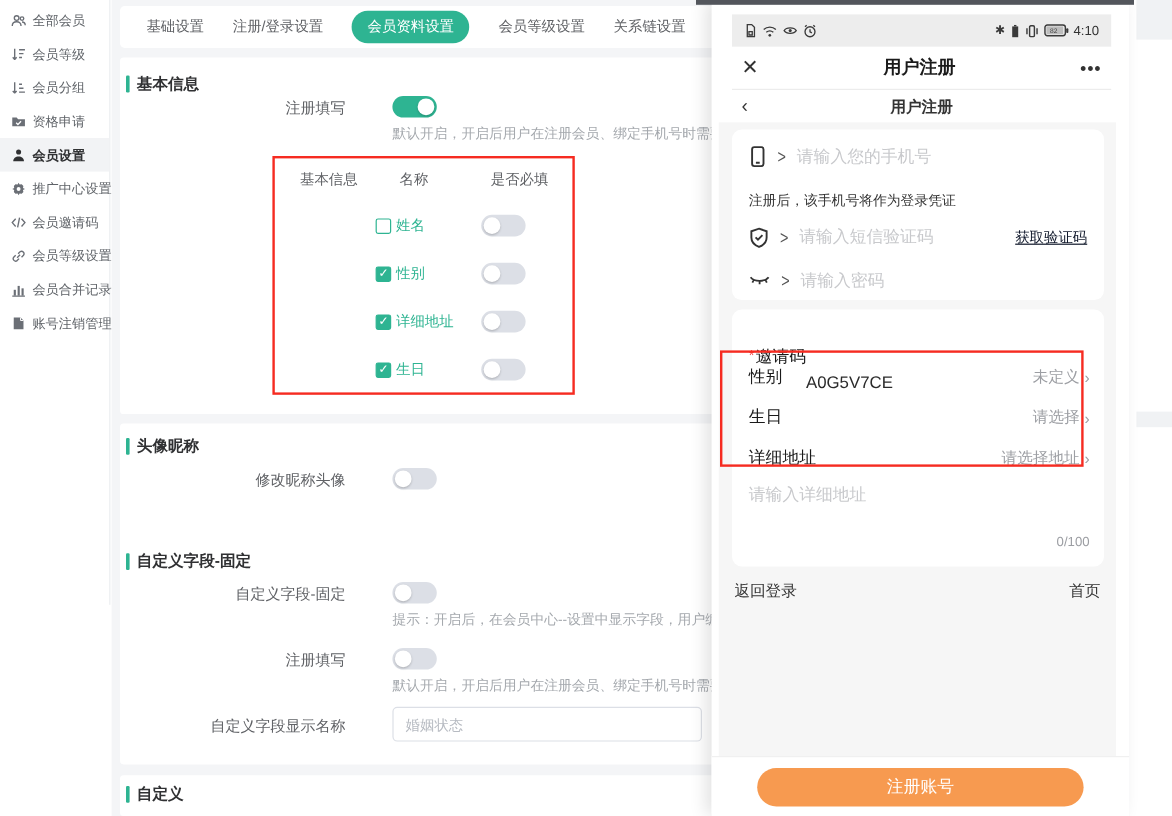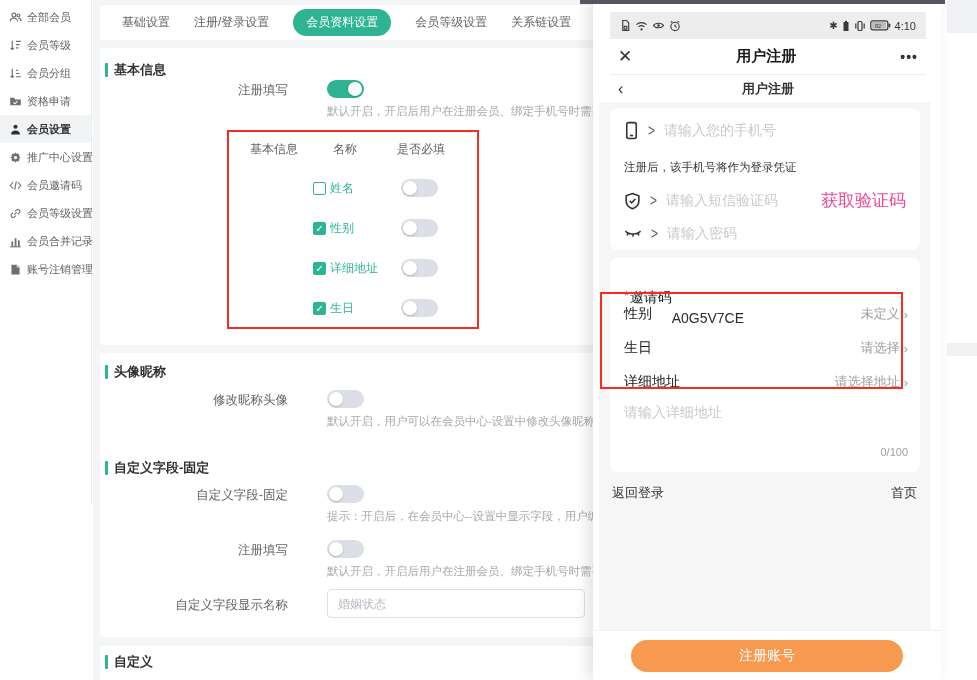--- a/index.html
+++ b/index.html
@@ -73,21 +73,21 @@
   .pbody { position:absolute; left:6px; top:102px; width:331px; height:528px; background:#f6f6f6; }
   .pcard { position:absolute; left:11px; width:310px; background:#fff; border-radius:8px; }
   #pcardA { top:6px; height:142px; }
   #pcardB { top:156px; height:214px; }
 
   .prow { position:absolute; left:14px; right:14px; display:flex; align-items:center; gap:9px; }
   .prow svg { stroke:#333; fill:none; stroke-width:1.5; }
   .chev { color:#555; font-size:12px; transform:scaleY(1.3); }
   .ph { font-size:14px; color:#c8c9cc; }
   .phint { position:absolute; left:14px; font-size:11.5px; color:#333; }
-  .sms-link { margin-left:auto; font-size:17px; color:#ec4899; cursor:pointer; white-space:nowrap; }
+  .sms-link { margin-left:auto; font-size:12px; color:#0f172a; cursor:pointer; white-space:nowrap;text-decoration:underline; }
 
   .invite-row { position:absolute; left:14px; right:14px; top:12px; display:flex; align-items:center; }
   .invite-label { font-size:14px; color:#1a1a1a; }
   .req { color:#f53f3f; font-size:12px; vertical-align:top; margin-right:1px; }
   .invite-val { font-size:14px; color:#2b2b2b;margin-top:40px; }
 
   .pick-row { position:absolute; left:14px; right:12px; height:24px; display:flex; align-items:center; justify-content:space-between; cursor:pointer; }
   .pick-label { font-size:14px; color:#1a1a1a; }
   .pick-val { font-size:13px; color:#9c9ea3; display:flex; align-items:center; gap:4px; }
   .pick-val .arr { color:#9c9ea3; font-size:13px; }
@@ -218,21 +218,21 @@
       <span class="sec-bar"></span>
       <span>基本信息</span>
     </div>
     <span class="flabel" style="top:82px;">注册填写</span>
     <div class="toggle on" style="left:234px; top:80px;"></div>
     <div class="help" style="top:104px;">默认开启，开启后用户在注册会员、绑定手机号时需要填写自定义字段信息</div>
 
     <div class="redbox" id="redbox-admin"></div>
     <span class="th" style="left:157px; top:141px;">基本信息</span>
     <span class="th" style="left:240px; top:141px;">名称</span>
-    <span class="th" style="left:304px; top:141px;text-align:center;">是否必填</span>
+    <span class="th" style="left:316px; top:141px;text-align:center;">是否必填</span>
 
     <div class="cb-row" style="left:220px; top:180px;">
       <span class="cb"></span>
       <span>姓名</span>
     </div>
     <div class="toggle" style="left:308px; top:179px;"></div>
 
     <div class="cb-row" style="left:220px; top:220px;">
       <span class="cb checked"></span>
       <span>性别</span>
@@ -251,21 +251,20 @@
     </div>
     <div class="toggle" style="left:308px; top:299px;"></div>
 
     <div class="card" id="card-mid"></div>
     <div class="sec-title" style="top:363px;">
       <span class="sec-bar"></span>
       <span>头像昵称</span>
     </div>
     <span class="flabel" style="top:392px;">修改昵称头像</span>
     <div class="toggle" style="left:234px; top:390px;"></div>
-    <div class="help" style="top:414px;">默认开启，用户可以在会员中心-设置中修改头像昵称</div>
 
     <div class="sec-title" style="top:459px;">
       <span class="sec-bar"></span>
       <span>自定义字段-固定</span>
     </div>
     <span class="flabel" style="top:487px;">自定义字段-固定</span>
     <div class="toggle" style="left:234px; top:485px;"></div>
     <div class="help" style="top:509px;">提示：开启后，在会员中心--设置中显示字段，用户编辑资料填写！会员列</div>
 
     <span class="flabel" style="top:542px;">注册填写</span>

